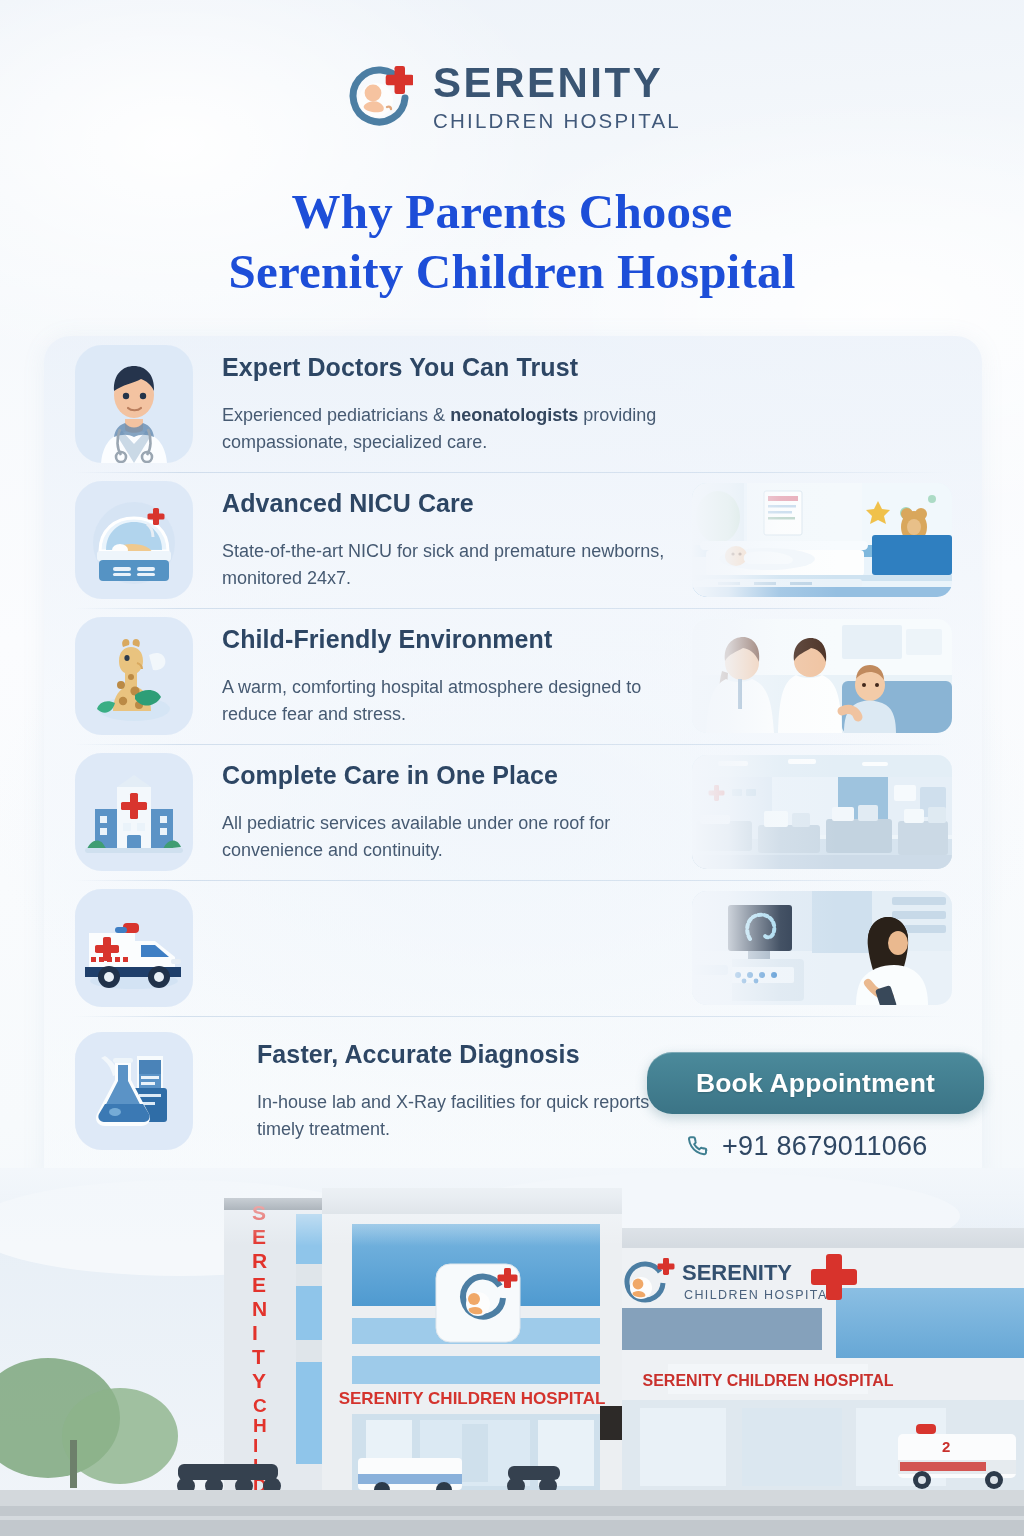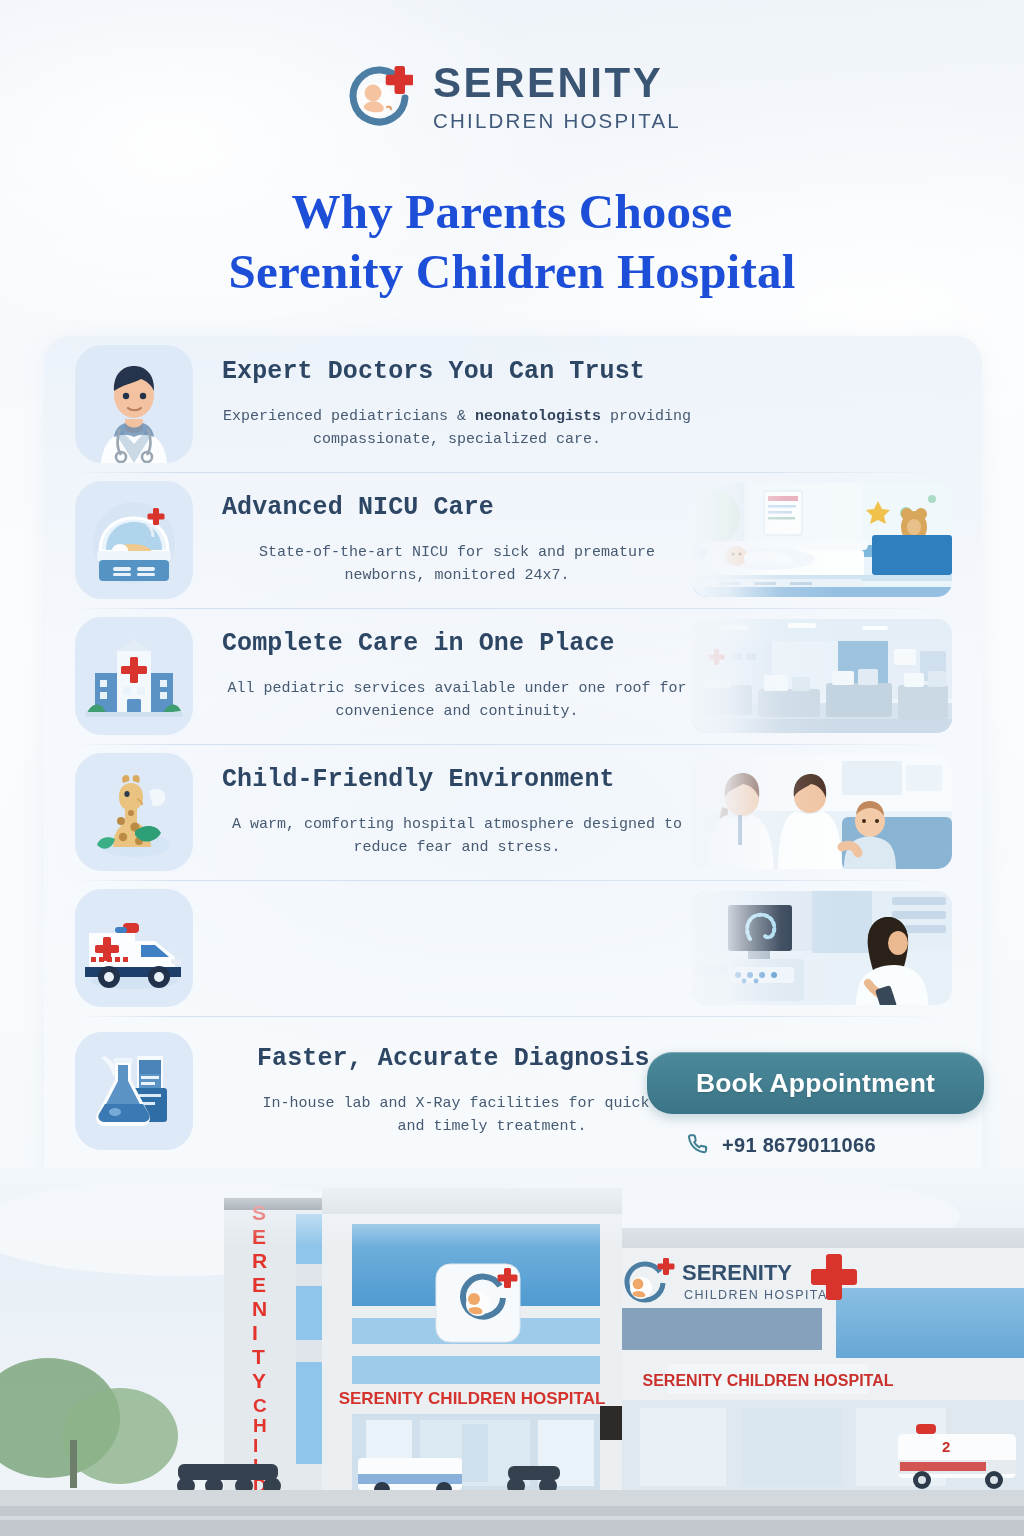--- a/index.html
+++ b/index.html
@@ -42,42 +42,42 @@
   .row { position:relative; height:136px; display:flex; align-items:center; }
   .row + .row::before { content:""; position:absolute; left:30px; right:32px; top:0;
     height:1px; background:linear-gradient(90deg,rgba(183,203,225,.0),rgba(183,203,225,.55) 12%,rgba(183,203,225,.45) 78%,rgba(183,203,225,0)); }
   .row:last-child { height:150px;gap:35px; }
 
   .tile { width:118px; height:118px; margin-left:31px; border-radius:27px; flex:0 0 auto;
     background:linear-gradient(160deg,#dde9f6,#e7eff9); position:relative; overflow:hidden;
     box-shadow:inset 0 0 0 1px rgba(255,255,255,.55); }
   .tile svg { position:absolute; inset:0; width:100%; height:100%; }
 
-  .txt { margin-left:29px; width:470px;font-family:Liberation Mono, monospace; }
+  .txt { margin-left:29px; width:470px; }
   .t-title { font-size:25px; font-weight:700; color:#2d4664; letter-spacing:.1px; }
-  .t-body { font-size:15px; line-height:1.49; color:#465a72; margin-top:20px; font-weight:400;text-align:center; }
+  .t-body { font-size:18px; line-height:1.49; color:#465a72; margin-top:20px; font-weight:400; }
   .t-body b { font-weight:700; color:#33465e; }
 
   
   .thumb { position:absolute; right:30px; width:260px; height:114px; border-radius:15px;
     overflow:hidden; top:11px; }
   .thumb .img { position:absolute; inset:0; }
   .thumb::after { content:""; position:absolute; inset:0;
     background:linear-gradient(90deg,#f2f6fb 0%, rgba(242,246,251,.82) 14%, rgba(242,246,251,.18) 34%, rgba(242,246,251,0) 56%); }
 
   
   .cta { position:absolute; right:30px; top:1052px; width:347px; }
   .cta-btn { width:337px; height:62px; border-radius:25px; border:none; cursor:pointer;
     background:linear-gradient(180deg,#4b8a9b,#3b7486);
     color:#fff; font-size:26.5px; font-weight:600; letter-spacing:.2px;
     box-shadow:0 4px 12px rgba(58,110,126,.28), inset 0 1px 0 rgba(255,255,255,.28);
     text-shadow:0 1px 2px rgba(0,0,0,.18); font-family:"Liberation Sans",sans-serif; }
   .cline { display:flex; align-items:center; gap:13px; margin-top:17px; padding-left:38px; }
   .cline.addr { margin-top:9px; }
-  .cphone { font-size:20px; font-weight:700; color:#2f4763; letter-spacing:.3px; }
+  .cphone { font-size:27px; font-weight:400; color:#2f4763; letter-spacing:.3px; }
   .caddr { font-size:20.5px; color:#3f576f; }
 
   
   .building { position:absolute; left:0; right:0; bottom:0; height:368px; overflow:hidden; }
   .bld-sky { position:absolute; inset:0;
     background:linear-gradient(180deg,#e8eff6 0%,#eef3f8 40%,#f0f4f8 100%); }
   .bld-fade { position:absolute; left:0; right:0; top:0; height:78px; z-index:40;
     background:linear-gradient(180deg,#f3f7fb 0%, rgba(243,247,251,.72) 38%, rgba(243,247,251,0) 100%); }
   .bld svg { position:absolute; inset:0; width:100%; height:100%; }
 </style>
@@ -203,20 +203,75 @@
             <rect x="0" y="104" width="260" height="10" fill="#2f7fc0" opacity=".45"></rect>
           </svg>
         </div>
       </div>
     </div>
 
     <div class="row">
       <div class="tile">
         <svg viewBox="0 0 118 118">
           <rect width="118" height="118" fill="#dee9f7"></rect>
+          <ellipse cx="59" cy="92" rx="36" ry="12" fill="#cfe2f3" opacity=".6"></ellipse>
+          <path d="M74 38c8-4 14-2 16 4 2 7-4 12-12 11z" fill="#f2f7fb"></path>
+          <path d="M44 44c0-9 5-14 12-14s12 5 12 14c0 6-3 10-6 12v14c10 4 14 13 14 24H38c0-11 4-20 12-24V56c-4-2-6-6-6-12z" fill="#e9c37f"></path>
+          <path d="M48 30c-2-5 0-8 3-8s4 3 3 6M64 30c2-5 0-8-3-8s-4 3-3 6" fill="#d9a95f"></path>
+          <ellipse cx="52" cy="41" rx="2.6" ry="3" fill="#2c3b4d"></ellipse>
+          <path d="M62 46c3 1 5 3 5 6" fill="none" stroke="#d9a95f" stroke-width="2"></path>
+          <g fill="#bb8a45">
+            <circle cx="46" cy="68" r="4"></circle>
+              <circle cx="60" cy="74" r="4.6"></circle>
+            <circle cx="48" cy="84" r="4.2"></circle>
+              <circle cx="64" cy="88" r="4"></circle>
+            <circle cx="56" cy="60" r="3"></circle>
+              <circle cx="70" cy="82" r="3.4"></circle>
+          </g>
+          <path d="M60 78c10-8 22-6 26 2-6 10-19 12-26 2z" fill="#2e9e77"></path>
+          <path d="M40 86c-8-4-16-1-18 6 6 6 15 5 18-6z" fill="#3aae84"></path>
+        </svg>
+      </div>
+      <div class="txt">
+        <div class="t-title">Child-Friendly Environment</div>
+        <div class="t-body">A warm, comforting hospital atmosphere designed to reduce fear and stress.</div>
+      </div>
+      <div class="thumb">
+        <div class="img">
+          <svg viewBox="0 0 260 114" preserveAspectRatio="xMidYMid slice">
+            <rect width="260" height="114" fill="#f2f8fc"></rect>
+            <rect x="0" y="0" width="260" height="56" fill="#f7fbfd"></rect>
+            <rect x="150" y="6" width="60" height="34" rx="2" fill="#e7f0f7"></rect>
+            <rect x="214" y="10" width="36" height="26" rx="2" fill="#edf4f9"></rect>
+            <rect x="0" y="56" width="260" height="58" fill="#e9f2f8"></rect>
+            <rect x="150" y="62" width="110" height="52" rx="6" fill="#8ab4d4"></rect>
+            <ellipse cx="46" cy="104" rx="30" ry="22" fill="#fbfdfe"></ellipse>
+            <circle cx="50" cy="44" r="17" fill="#f0c3a0"></circle>
+            <path d="M33 42c-2-16 8-24 18-24s18 9 16 25c-4-10-10-13-16-14-7 4-14 6-18 13z" fill="#6b3f2c"></path>
+            <path d="M30 52c-4 14-3 26 0 38h8c-3-14-3-26-2-36z" fill="#6b3f2c"></path>
+            <path d="M34 60c6 4 20 4 26 0 14 6 20 18 22 54H14c2-36 8-48 20-54z" fill="#fdfefe"></path>
+            <path d="M48 60v30" stroke="#5b87ae" stroke-width="4" fill="none"></path>
+            <circle cx="118" cy="42" r="16" fill="#f0c3a0"></circle>
+            <path d="M102 42c-2-16 8-23 17-23s17 8 15 24c-4-10-9-13-15-14-6 4-13 6-17 13z" fill="#4a2f22"></path>
+            <path d="M104 56c6 4 20 4 26 0 14 6 19 20 20 58h-64c1-38 6-52 18-58z" fill="#fdfefe"></path>
+            <ellipse cx="178" cy="66" rx="15" ry="16" fill="#f3cba8"></ellipse>
+            <path d="M164 60c1-10 7-14 14-14s14 5 14 15c-4-6-9-8-14-8s-11 3-14 7z" fill="#c08a5e"></path>
+            <circle cx="172" cy="66" r="2" fill="#42291c"></circle>
+              <circle cx="185" cy="66" r="2" fill="#42291c"></circle>
+            <path d="M162 86c8-6 22-6 32 0 8 5 10 16 10 28h-52c0-12 2-23 10-28z" fill="#dce9f3"></path>
+            <path d="M150 92c8-4 14 0 16 6" stroke="#f0c3a0" stroke-width="9" fill="none" stroke-linecap="round"></path>
+          </svg>
+        </div>
+      </div>
+    </div>
+
+    <div class="row">
+      <div class="tile">
+        <svg viewBox="0 0 118 118">
+          <rect width="118" height="118" fill="#dee9f7"></rect>
           <path d="M20 96V56h22v40z" fill="#5b93c6"></path>
           <path d="M76 96V56h22v40z" fill="#5b93c6"></path>
           <path d="M42 96V34h34v62z" fill="#f3f8fc"></path>
           <path d="M42 34l17-12 17 12z" fill="#e3edf6"></path>
           <g fill="#d8352e">
             <rect x="55" y="40" width="8" height="26" rx="1.6"></rect>
             <rect x="46" y="49" width="26" height="8" rx="1.6"></rect>
           </g>
           <g fill="#eaf3fa">
             <rect x="48" y="70" width="8" height="8"></rect>
@@ -271,75 +326,20 @@
             <rect x="0" y="100" width="260" height="14" fill="#cddbe8"></rect>
           </svg>
         </div>
       </div>
     </div>
 
     <div class="row">
       <div class="tile">
         <svg viewBox="0 0 118 118">
           <rect width="118" height="118" fill="#dee9f7"></rect>
-          <ellipse cx="59" cy="92" rx="36" ry="12" fill="#cfe2f3" opacity=".6"></ellipse>
-          <path d="M74 38c8-4 14-2 16 4 2 7-4 12-12 11z" fill="#f2f7fb"></path>
-          <path d="M44 44c0-9 5-14 12-14s12 5 12 14c0 6-3 10-6 12v14c10 4 14 13 14 24H38c0-11 4-20 12-24V56c-4-2-6-6-6-12z" fill="#e9c37f"></path>
-          <path d="M48 30c-2-5 0-8 3-8s4 3 3 6M64 30c2-5 0-8-3-8s-4 3-3 6" fill="#d9a95f"></path>
-          <ellipse cx="52" cy="41" rx="2.6" ry="3" fill="#2c3b4d"></ellipse>
-          <path d="M62 46c3 1 5 3 5 6" fill="none" stroke="#d9a95f" stroke-width="2"></path>
-          <g fill="#bb8a45">
-            <circle cx="46" cy="68" r="4"></circle>
-              <circle cx="60" cy="74" r="4.6"></circle>
-            <circle cx="48" cy="84" r="4.2"></circle>
-              <circle cx="64" cy="88" r="4"></circle>
-            <circle cx="56" cy="60" r="3"></circle>
-              <circle cx="70" cy="82" r="3.4"></circle>
-          </g>
-          <path d="M60 78c10-8 22-6 26 2-6 10-19 12-26 2z" fill="#2e9e77"></path>
-          <path d="M40 86c-8-4-16-1-18 6 6 6 15 5 18-6z" fill="#3aae84"></path>
-        </svg>
-      </div>
-      <div class="txt">
-        <div class="t-title">Child-Friendly Environment</div>
-        <div class="t-body">A warm, comforting hospital atmosphere designed to reduce fear and stress.</div>
-      </div>
-      <div class="thumb">
-        <div class="img">
-          <svg viewBox="0 0 260 114" preserveAspectRatio="xMidYMid slice">
-            <rect width="260" height="114" fill="#f2f8fc"></rect>
-            <rect x="0" y="0" width="260" height="56" fill="#f7fbfd"></rect>
-            <rect x="150" y="6" width="60" height="34" rx="2" fill="#e7f0f7"></rect>
-            <rect x="214" y="10" width="36" height="26" rx="2" fill="#edf4f9"></rect>
-            <rect x="0" y="56" width="260" height="58" fill="#e9f2f8"></rect>
-            <rect x="150" y="62" width="110" height="52" rx="6" fill="#8ab4d4"></rect>
-            <ellipse cx="46" cy="104" rx="30" ry="22" fill="#fbfdfe"></ellipse>
-            <circle cx="50" cy="44" r="17" fill="#f0c3a0"></circle>
-            <path d="M33 42c-2-16 8-24 18-24s18 9 16 25c-4-10-10-13-16-14-7 4-14 6-18 13z" fill="#6b3f2c"></path>
-            <path d="M30 52c-4 14-3 26 0 38h8c-3-14-3-26-2-36z" fill="#6b3f2c"></path>
-            <path d="M34 60c6 4 20 4 26 0 14 6 20 18 22 54H14c2-36 8-48 20-54z" fill="#fdfefe"></path>
-            <path d="M48 60v30" stroke="#5b87ae" stroke-width="4" fill="none"></path>
-            <circle cx="118" cy="42" r="16" fill="#f0c3a0"></circle>
-            <path d="M102 42c-2-16 8-23 17-23s17 8 15 24c-4-10-9-13-15-14-6 4-13 6-17 13z" fill="#4a2f22"></path>
-            <path d="M104 56c6 4 20 4 26 0 14 6 19 20 20 58h-64c1-38 6-52 18-58z" fill="#fdfefe"></path>
-            <ellipse cx="178" cy="66" rx="15" ry="16" fill="#f3cba8"></ellipse>
-            <path d="M164 60c1-10 7-14 14-14s14 5 14 15c-4-6-9-8-14-8s-11 3-14 7z" fill="#c08a5e"></path>
-            <circle cx="172" cy="66" r="2" fill="#42291c"></circle>
-              <circle cx="185" cy="66" r="2" fill="#42291c"></circle>
-            <path d="M162 86c8-6 22-6 32 0 8 5 10 16 10 28h-52c0-12 2-23 10-28z" fill="#dce9f3"></path>
-            <path d="M150 92c8-4 14 0 16 6" stroke="#f0c3a0" stroke-width="9" fill="none" stroke-linecap="round"></path>
-          </svg>
-        </div>
-      </div>
-    </div>
-
-    <div class="row">
-      <div class="tile">
-        <svg viewBox="0 0 118 118">
-          <rect width="118" height="118" fill="#dee9f7"></rect>
           <ellipse cx="59" cy="92" rx="44" ry="8" fill="#cbdff2" opacity=".55"></ellipse>
           <path d="M14 44h46v38H14z" fill="#fbfdfe"></path>
           <path d="M60 52h20l20 16v14H60z" fill="#fbfdfe"></path>
           <path d="M66 56h14l14 12H66z" fill="#3f7fc4"></path>
           <path d="M10 78h96v10H10z" fill="#1f3f6b"></path>
           <g fill="#d8352e">
             <rect x="28" y="48" width="8" height="24" rx="1.8"></rect>
             <rect x="20" y="56" width="24" height="8" rx="1.8"></rect>
           </g>
           <g fill="#d8352e">

